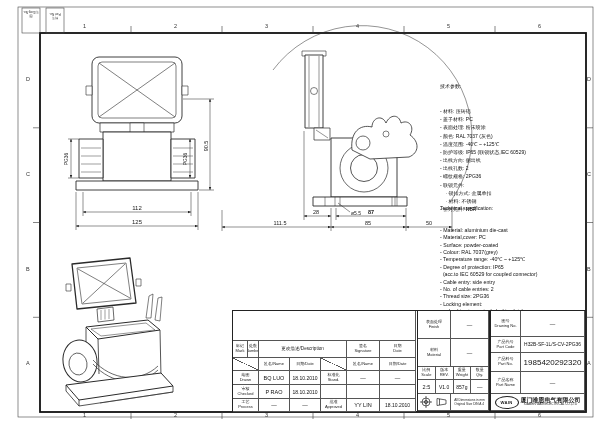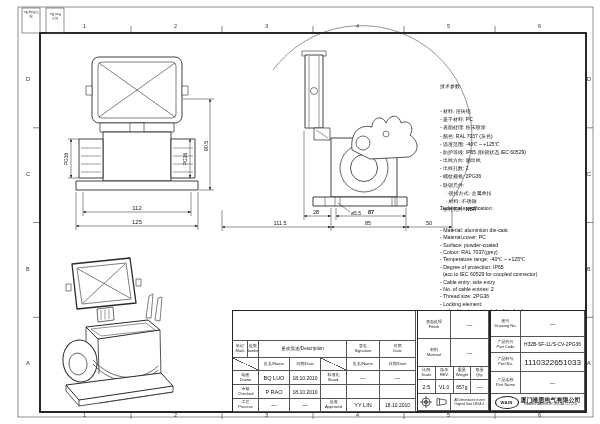--- a/index.html
+++ b/index.html
@@ -327,21 +327,21 @@
     <div class="row" style="height:16px">
       <div class="cell lab" style="width:30px">
           <div><span>产品代号</span><br><span>Part Code</span></div>
         </div>
       <div class="cell val" style="flex:1;font-size:4.9px">H32B-SF-1L/S-CV-2PG36</div>
     </div>
     <div class="row" style="height:19px">
       <div class="cell lab" style="width:30px">
           <div><span>产品料号</span><br><span>Part No.</span></div>
         </div>
-      <div class="cell val" style="flex:1;font-size:8px">1110322651033</div>
+      <div class="cell val" style="flex:1;font-size:8px">1985420292320</div>
     </div>
     <div class="row" style="height:22px">
       <div class="cell lab" style="width:30px">
           <div><span>产品名称</span><br><span>Part Name</span></div>
         </div>
       <div class="cell val" style="flex:1">—</div>
     </div>
     <div class="row" style="flex:1">
       <div class="cell" style="flex:1;gap:2px">
         <div class="logo-oval">

